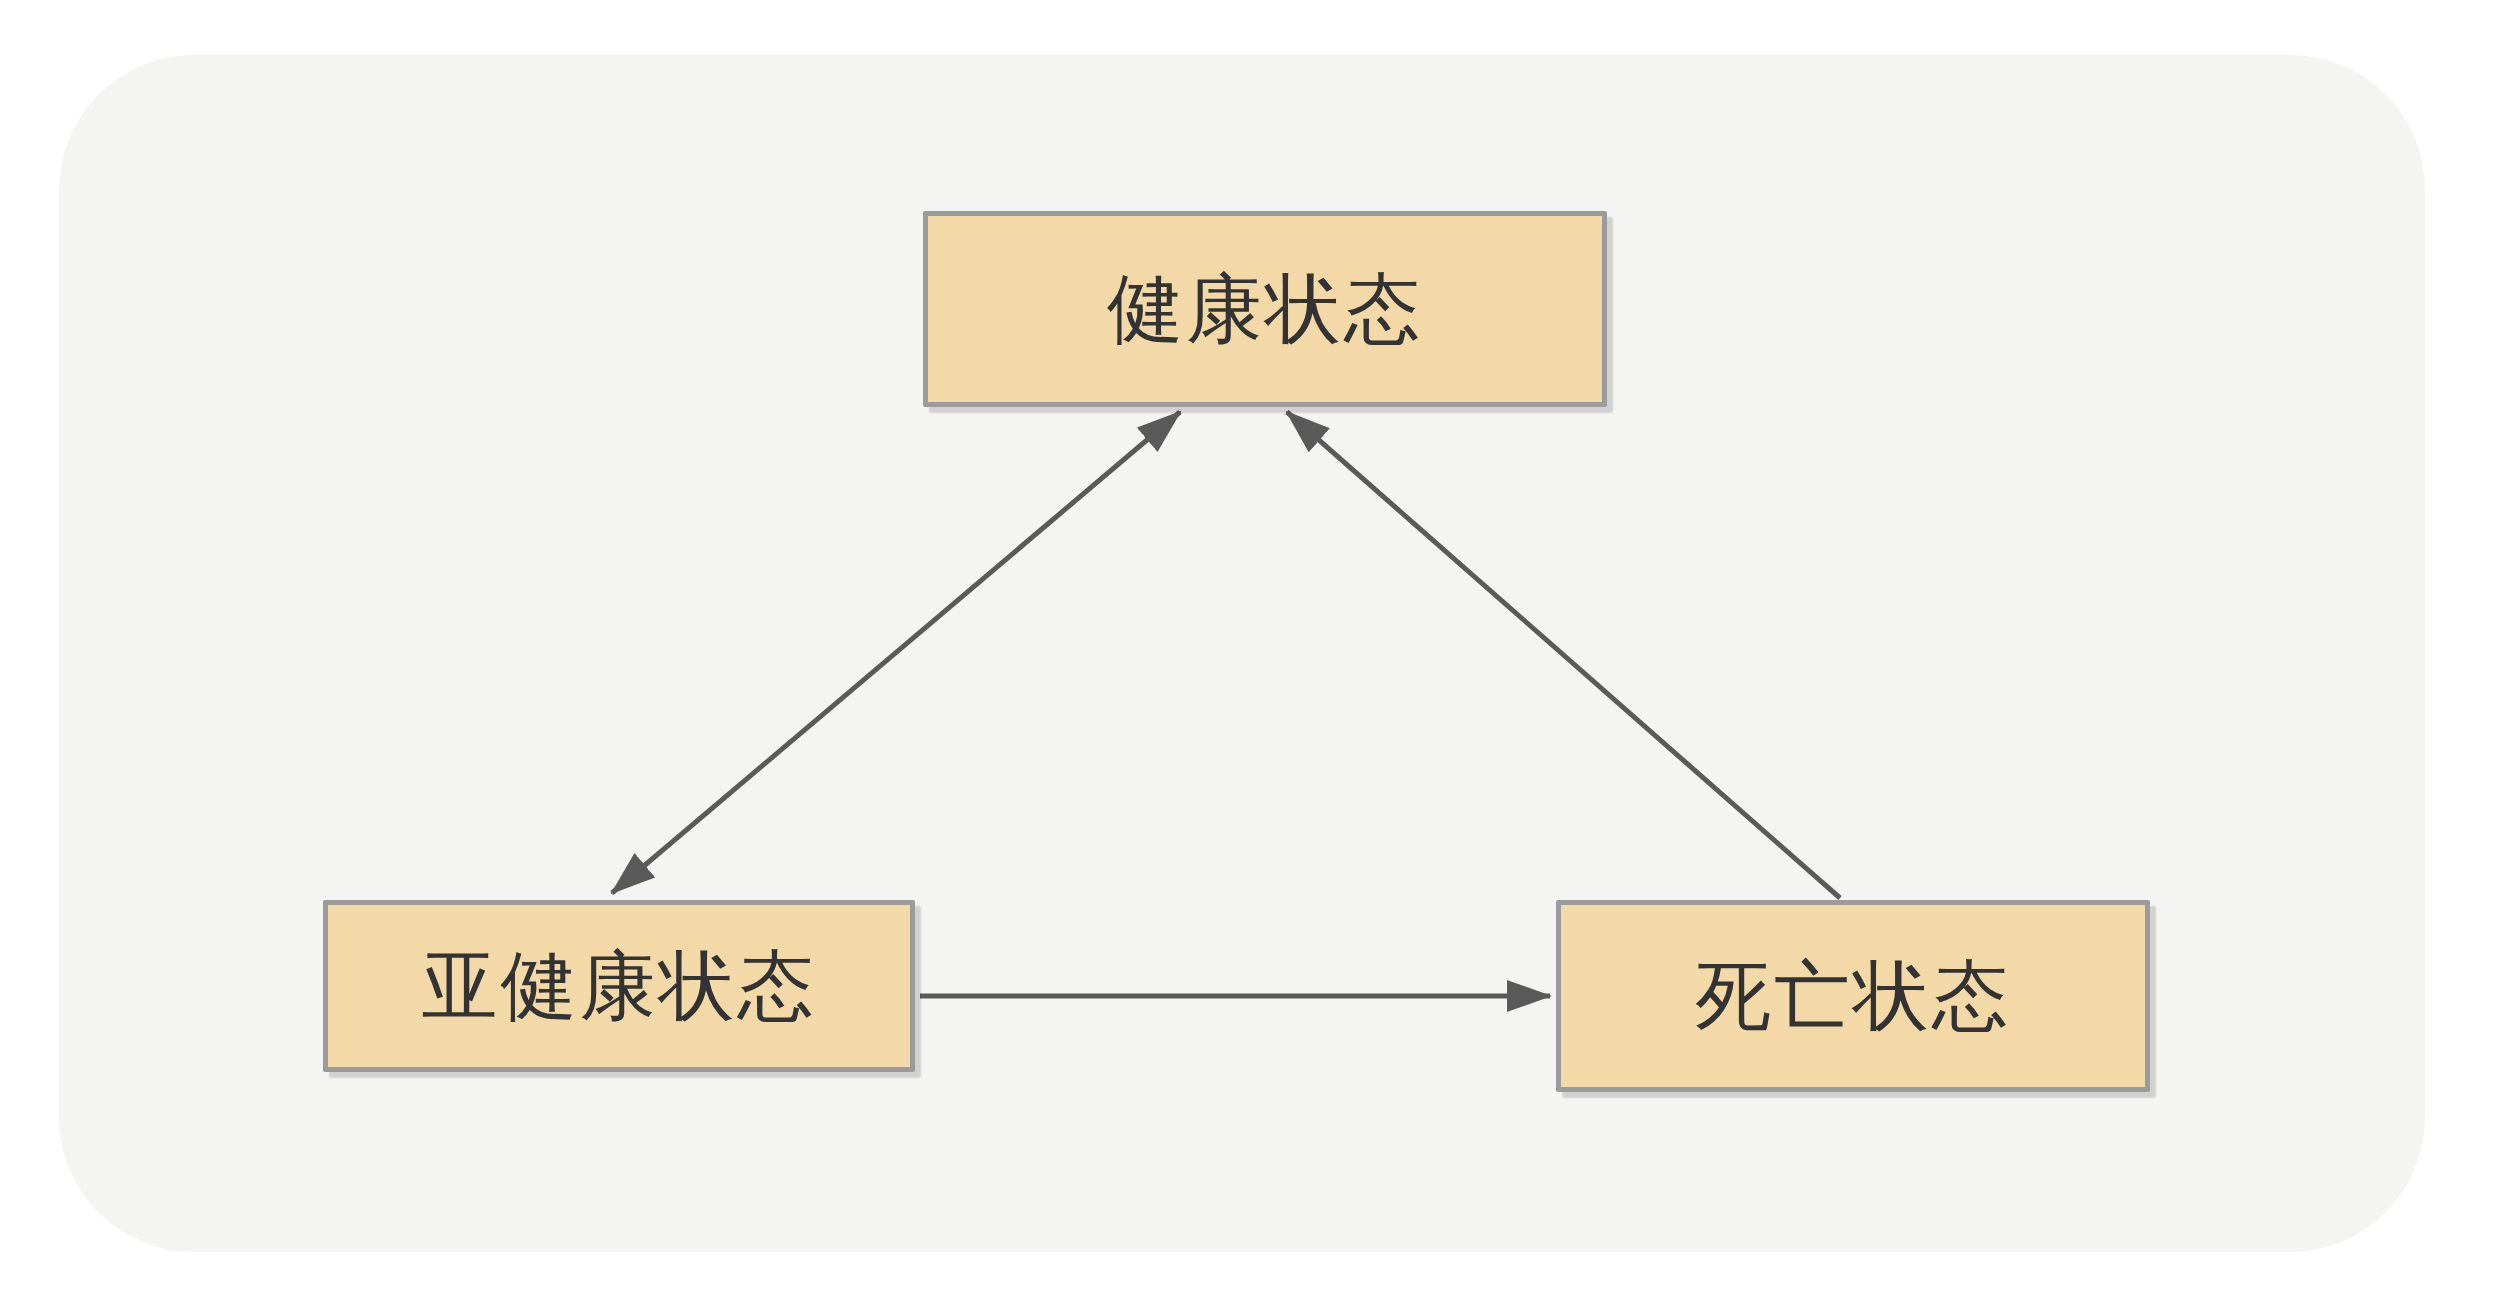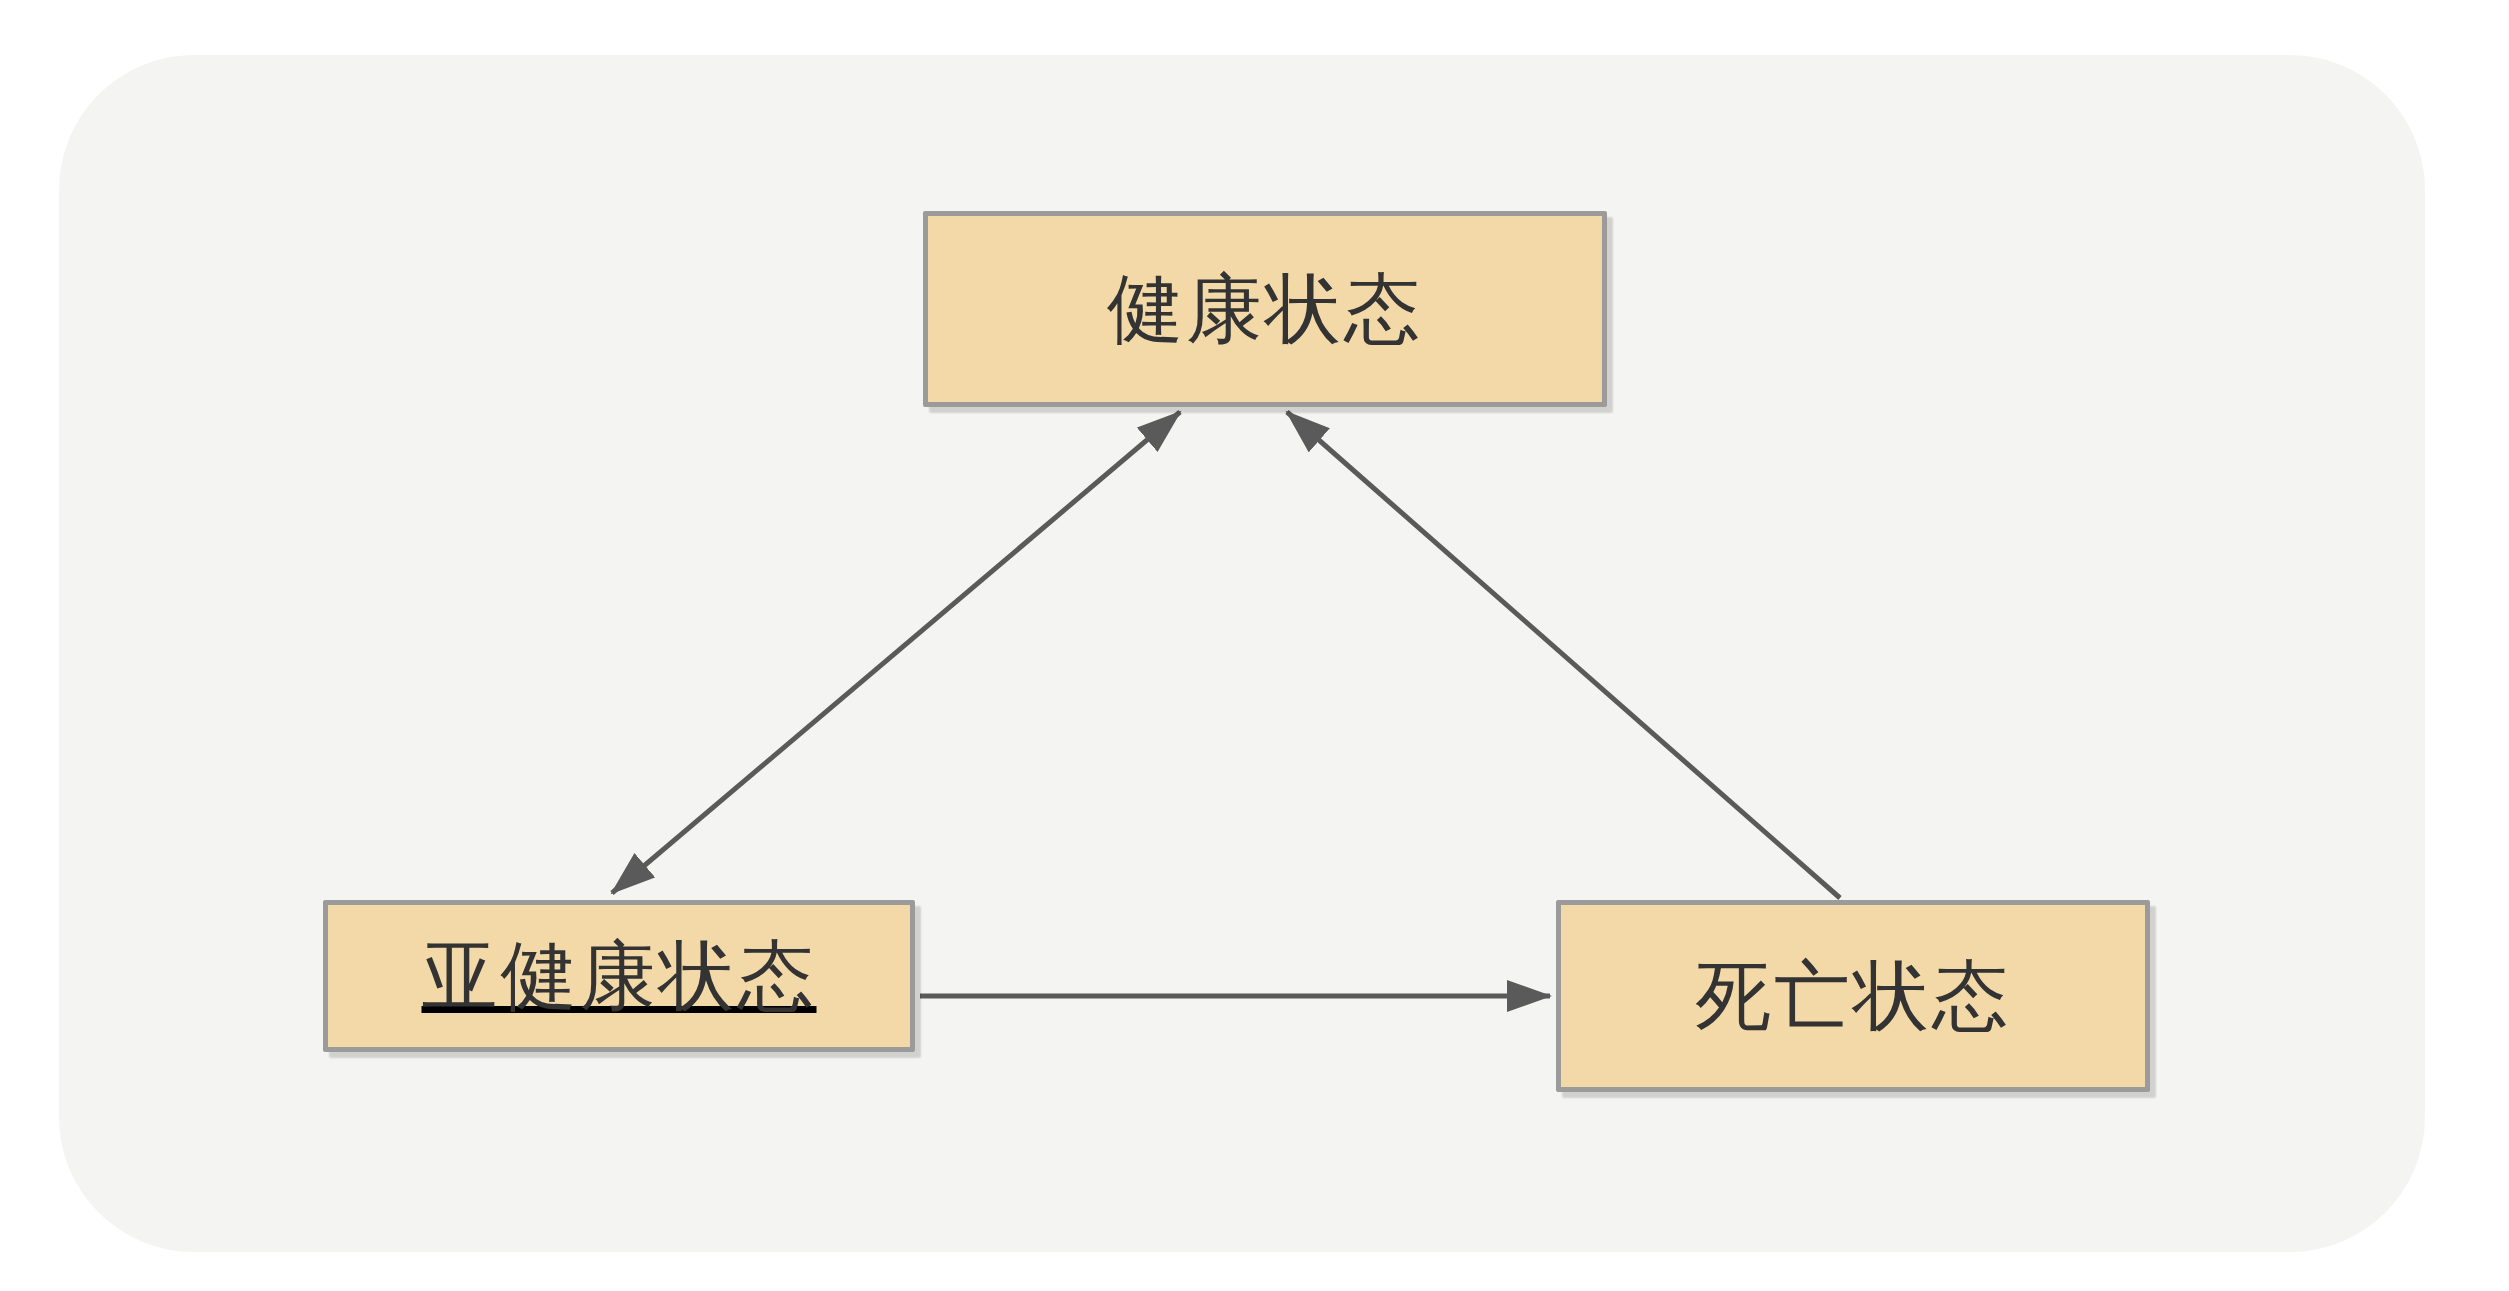--- a/index.html
+++ b/index.html
@@ -46,21 +46,21 @@
   }
   .node-label {
     font-size: 76px;
     line-height: 1;
     color: #333333;
     letter-spacing: 3px;
     white-space: nowrap;
     user-select: none;
   }
   .node-health    { left: 923px;  top: 211px; width: 684px; height: 196px; }
-  .node-subhealth { left: 323px;  top: 900px; width: 592px; height: 152px; text-decoration: underline; }
+  .node-subhealth { left: 323px;  top: 900px; width: 592px; height: 172px; }
   .node-death     { left: 1556px; top: 900px; width: 594px; height: 192px; }
 </style>
 </head>
 <body>
 
 <div class="stage">
 
   <div class="panel"></div>
 
   <svg class="edges-layer" viewBox="0 0 2509 1291" xmlns="http://www.w3.org/2000/svg">

